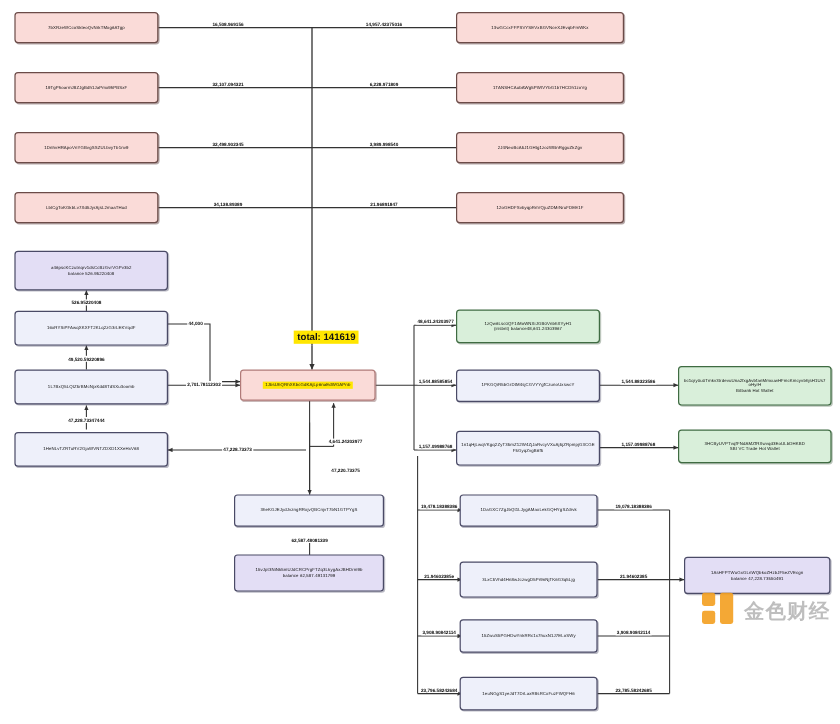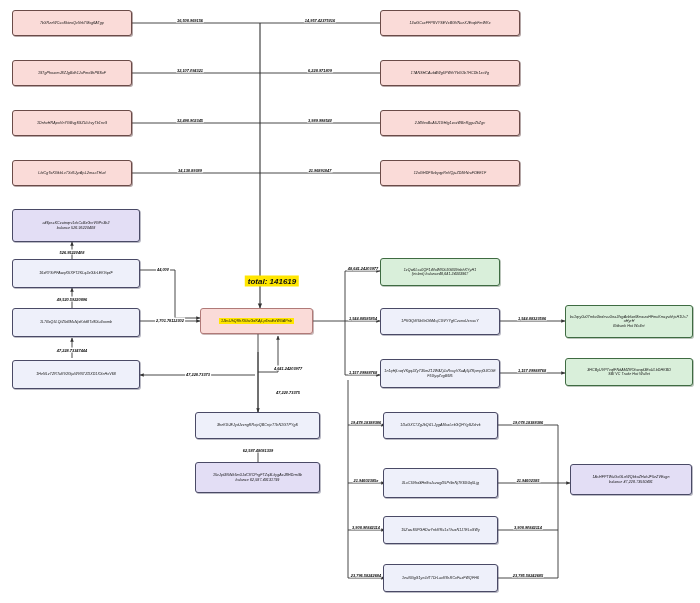--- a/index.html
+++ b/index.html
@@ -1,21 +1,21 @@
 <!DOCTYPE html>
 <html><head>
 <meta charset="utf-8">
 <style>
   html,body{margin:0;padding:0;background:#ffffff;}
   body{
     width:700px;height:603px;position:relative;overflow:hidden;
     font-family:"Liberation Sans","DejaVu Sans",sans-serif;
     color:#111;
   }
-  #canvas{position:absolute;left:0;top:0;width:700px;height:532px;font-style:italic;}
+  #canvas{position:absolute;left:0;top:0;width:700px;height:532px;}
   svg.wires{position:absolute;left:0;top:0;width:700px;height:603px;pointer-events:none;}
 
   .node{
     position:absolute;box-sizing:border-box;
     display:flex;flex-direction:column;align-items:center;justify-content:center;
     text-align:center;line-height:1.25;
     border:1px solid #555;border-radius:3px;
     padding:2px 3px;
     overflow:hidden;
     font-size:3.6px;
@@ -251,14 +251,22 @@
   <div class="elabel" style="left:366px;top:422px;">19,478.18388386</div>
   <div class="elabel" style="left:366px;top:480px;">21.94602385е</div>
   <div class="elabel" style="left:366px;top:527px;">3,908.90842114</div>
   <div class="elabel" style="left:366px;top:575px;">23,796.58242684</div>
 
   <div class="elabel" style="left:528px;top:422px;">19,078.18388386</div>
   <div class="elabel" style="left:528px;top:480px;">21.94602385</div>
   <div class="elabel" style="left:528px;top:527px;">3,908.90842114</div>
   <div class="elabel" style="left:528px;top:575px;">23,785.58242685</div>
 
+  <div class="wm">
+    <div class="mark">
+      <div class="sq s1"></div>
+        <div class="sq s2"></div>
+        <div class="sq s3"></div>
+    </div>
+    <div class="txt">金色财经</div>
+  </div>
 
 </div>
 
 </body></html>

